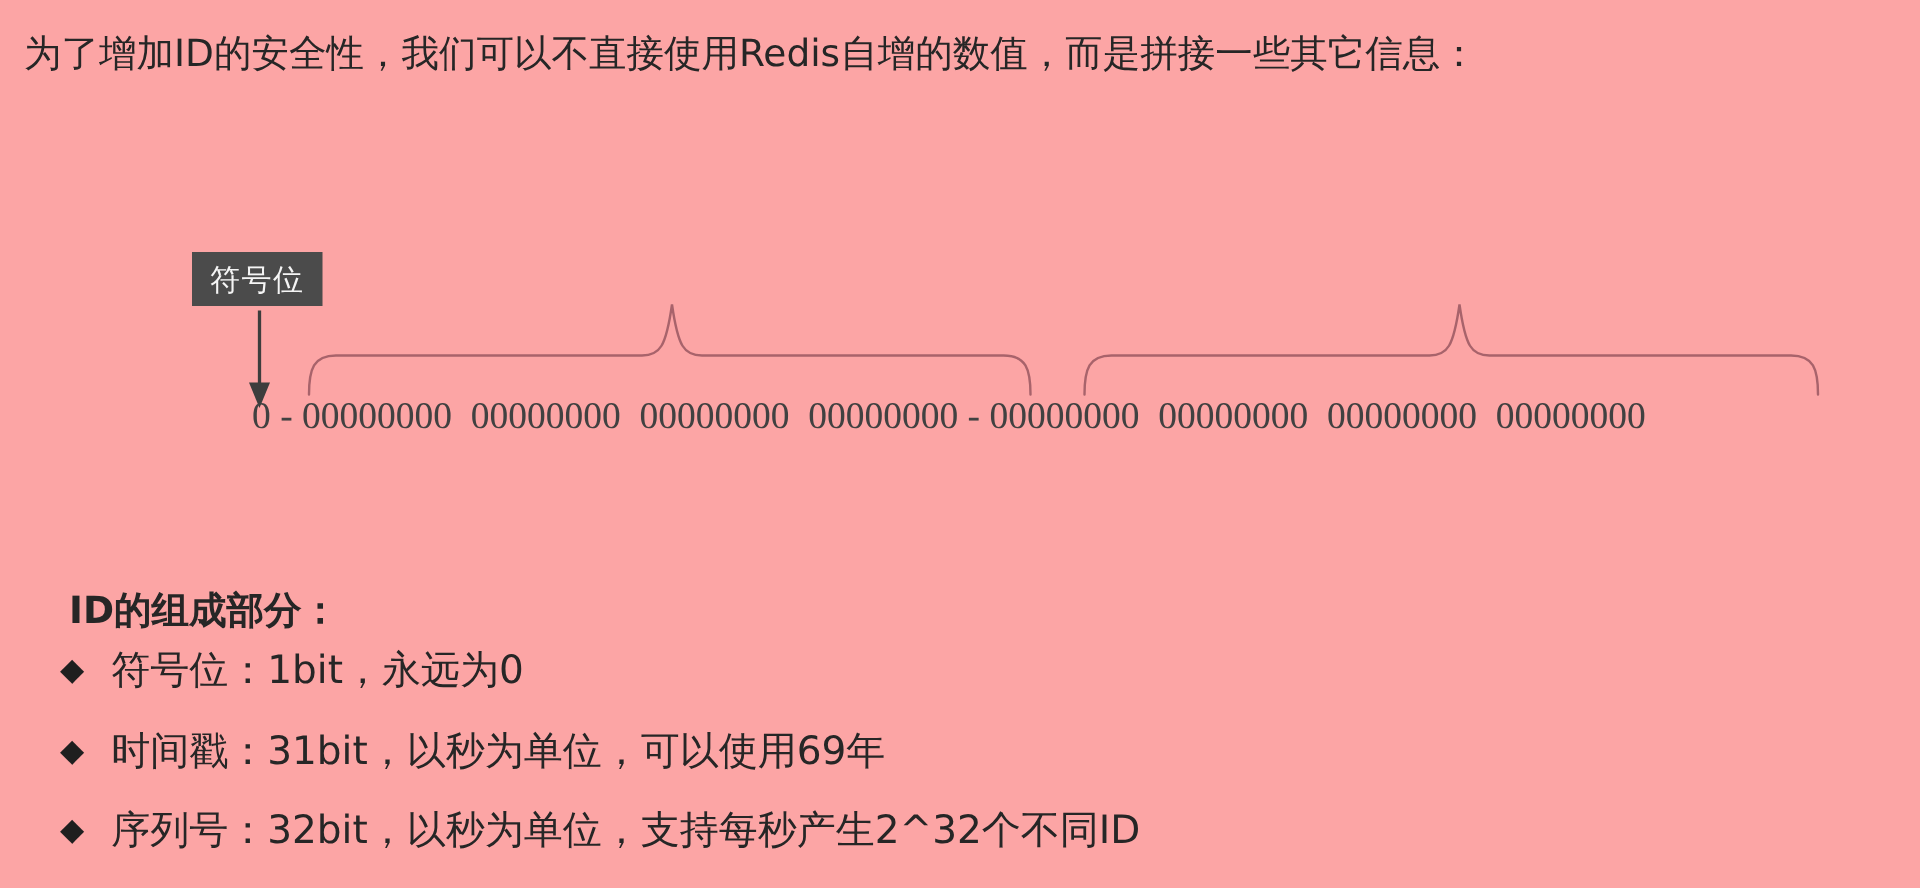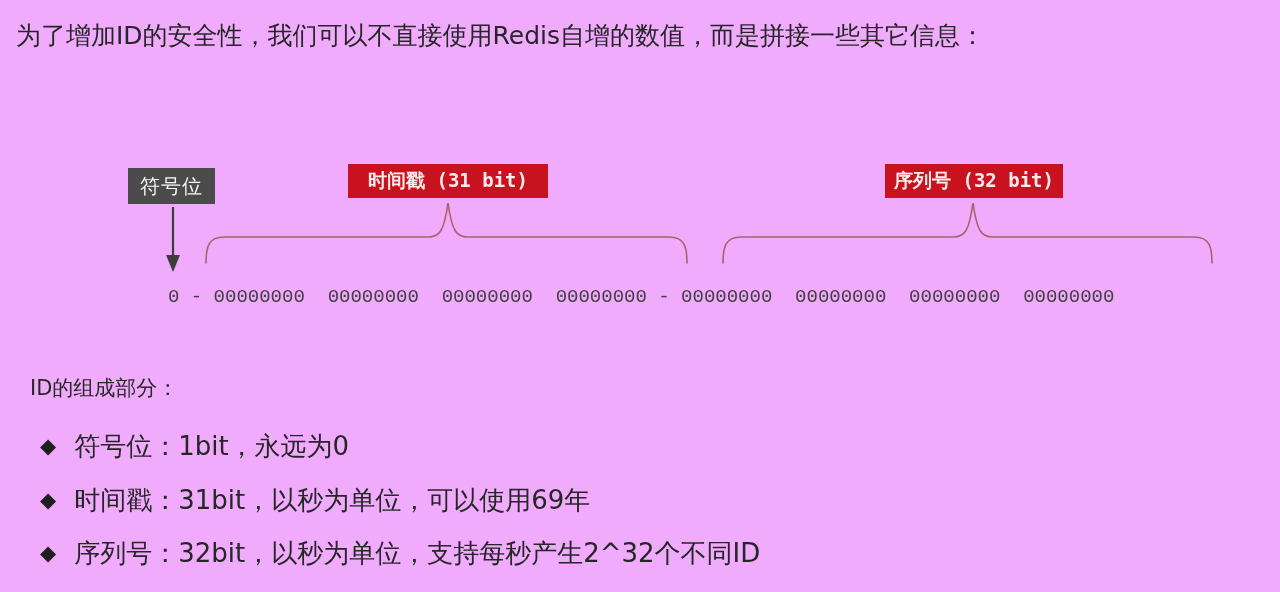--- a/index.html
+++ b/index.html
@@ -4,21 +4,21 @@
 <style>
   html, body {
     margin: 0;
     padding: 0;
     background: #fcfcfc;
   }
   .slide {
     position: relative;
     width: 1280px;
     height: 592px;
-    background: #f0abfc;
+    background: #fca5a5;
     overflow: hidden;
     font-family: "DejaVu Sans", "Liberation Sans", sans-serif;
     color: #282828;
   }
   .intro {
     position: absolute;
     left: 16px;
     top: 18px;
     margin: 0;
     font-size: 25px;
@@ -60,34 +60,34 @@
     position: absolute;
     left: 0;
     top: 0;
     width: 1280px;
     height: 592px;
     pointer-events: none;
   }
   .binary {
     position: absolute;
     left: 168px;
-    top: 286px;
-    font-family: Liberation Mono, monospace;
-    font-size: 19px;
+    top: 264px;
+    font-family: Liberation Serif, serif;
+    font-size: 25px;
     color: #414141;
     white-space: pre;
     letter-spacing: 0;
   }
   .comp-title {
     position: absolute;
     left: 30px;
     top: 374px;
-    margin: 0;
-    font-size: 21px;
-    font-weight: normal;
+    margin: 16px;
+    font-size: 25px;
+    font-weight: bold;
     color: #262626;
   }
   .bullet {
     position: absolute;
     left: 40px;
     height: 34px;
     display: flex;
     align-items: center;
     white-space: nowrap;
   }
@@ -107,23 +107,21 @@
 </style>
 </head>
 <body>
 
 <div class="slide">
 
   <p class="intro">为了增加ID的安全性，我们可以不直接使用Redis自增的数值，而是拼接一些其它信息：</p>
 
   <div class="sign-box">符号位</div>
 
-  <div class="red-label ts">时间戳 (31 bit)</div>
 
-  <div class="red-label seq">序列号 (32 bit)</div>
 
   <svg class="overlay" viewBox="0 0 1280 592" xmlns="http://www.w3.org/2000/svg">
 
     <path d="M 206 263 C 206 246 209 237 224 237 L 428 237 C 440 237 444 231 448 203 C 452 231 456 237 468 237 L 669 237 C 684 237 687 246 687 263" fill="none" stroke="#a8636b" stroke-width="1.6" stroke-linecap="round"></path>
 
     <path d="M 723 263 C 723 246 726 237 741 237 L 953 237 C 965 237 969 231 973 203 C 977 231 981 237 993 237 L 1194 237 C 1209 237 1212 246 1212 263" fill="none" stroke="#a8636b" stroke-width="1.6" stroke-linecap="round"></path>
 
     <g>
       <line x1="173" y1="207" x2="173" y2="257" stroke="#3d3d3d" stroke-width="2.2"></line>
       <polygon points="166,255 180,255 173,272" fill="#3d3d3d"></polygon>

